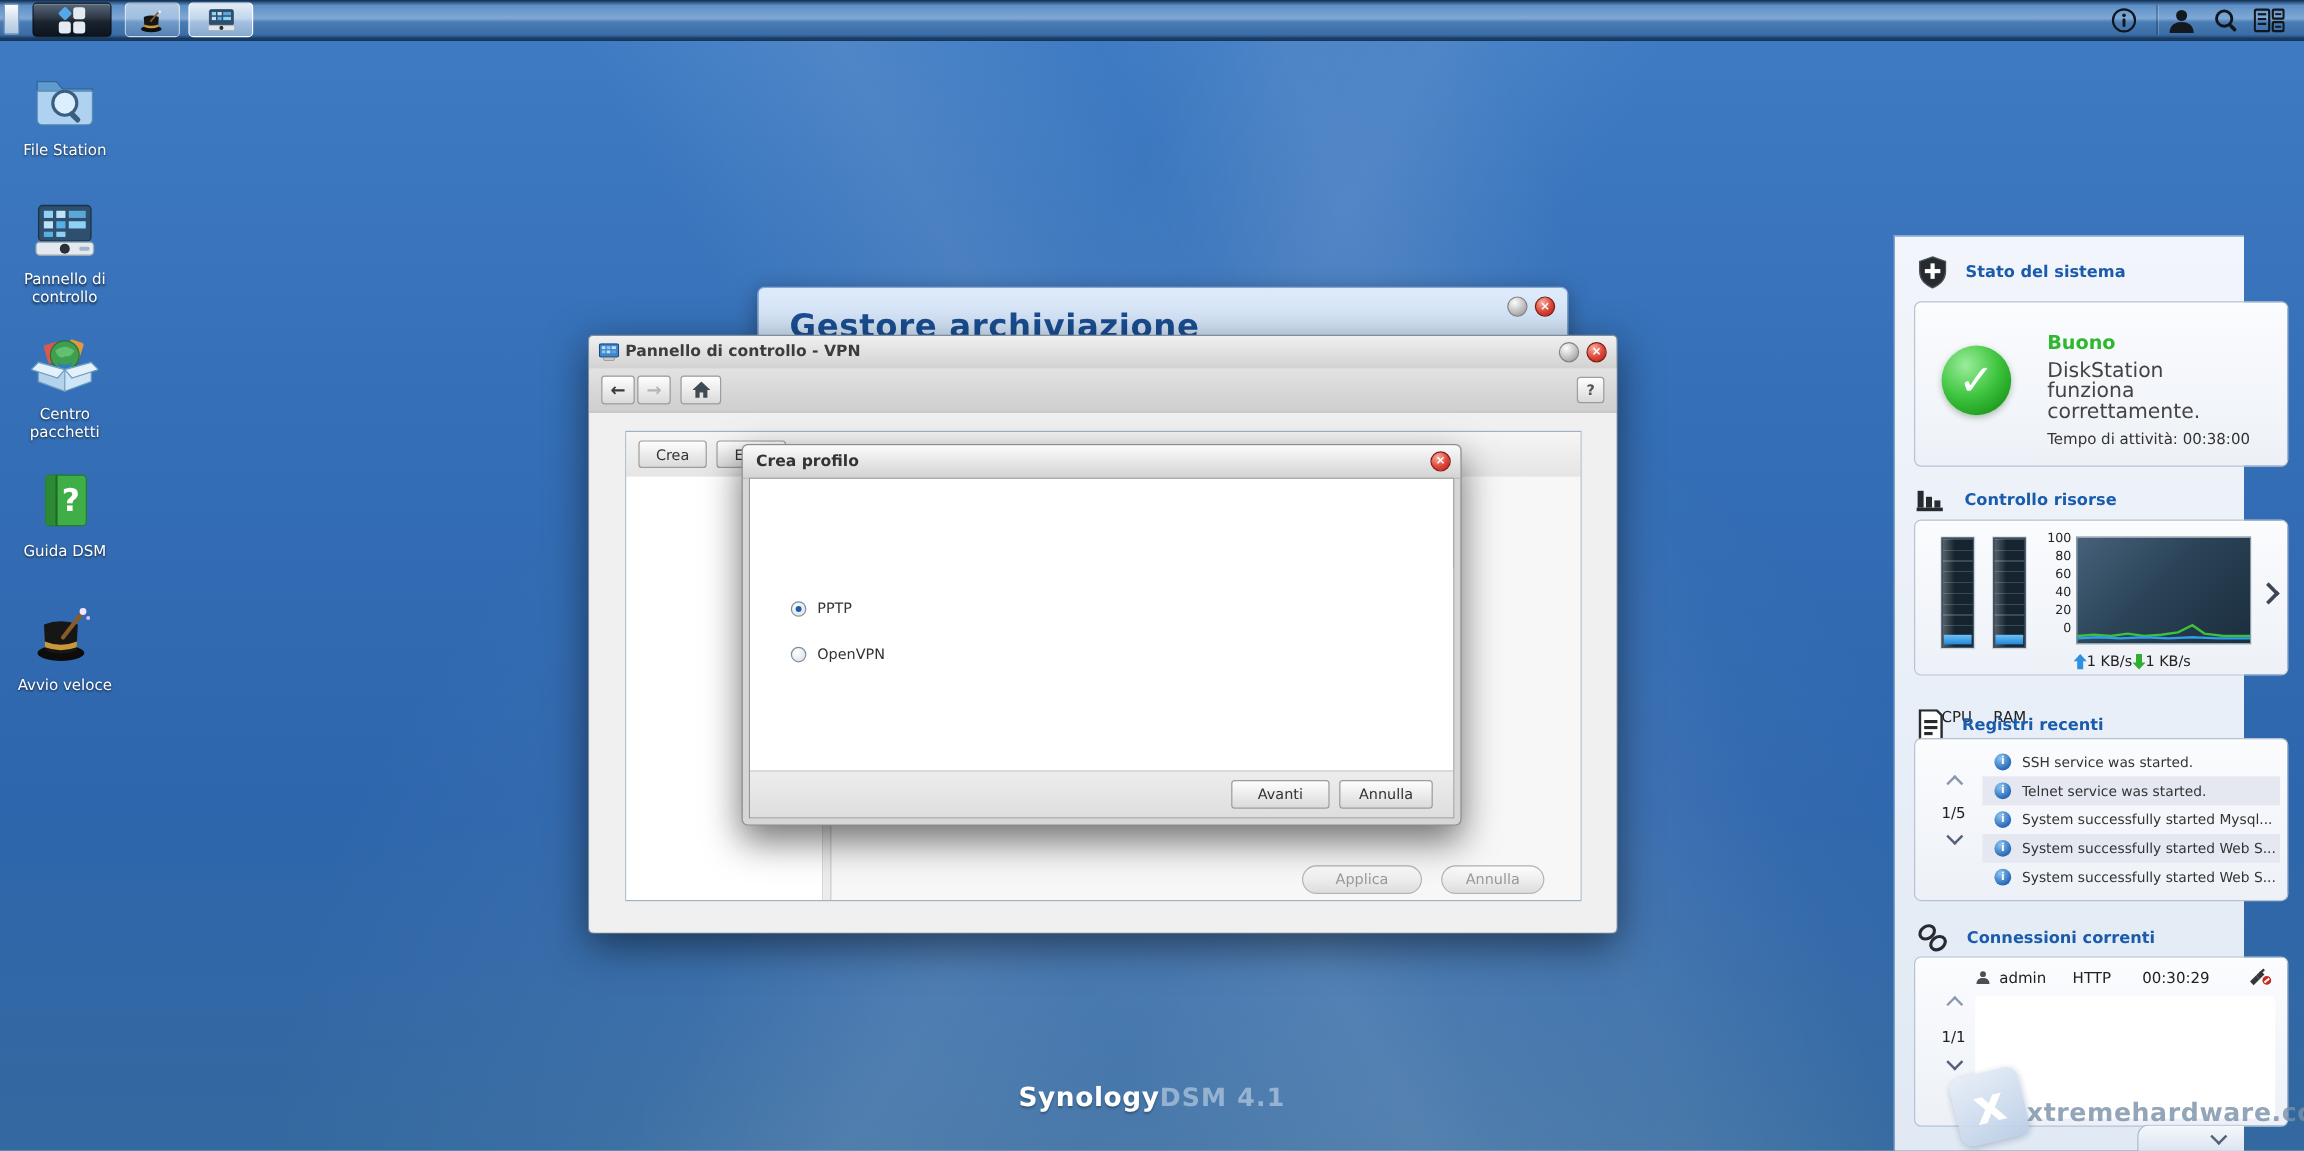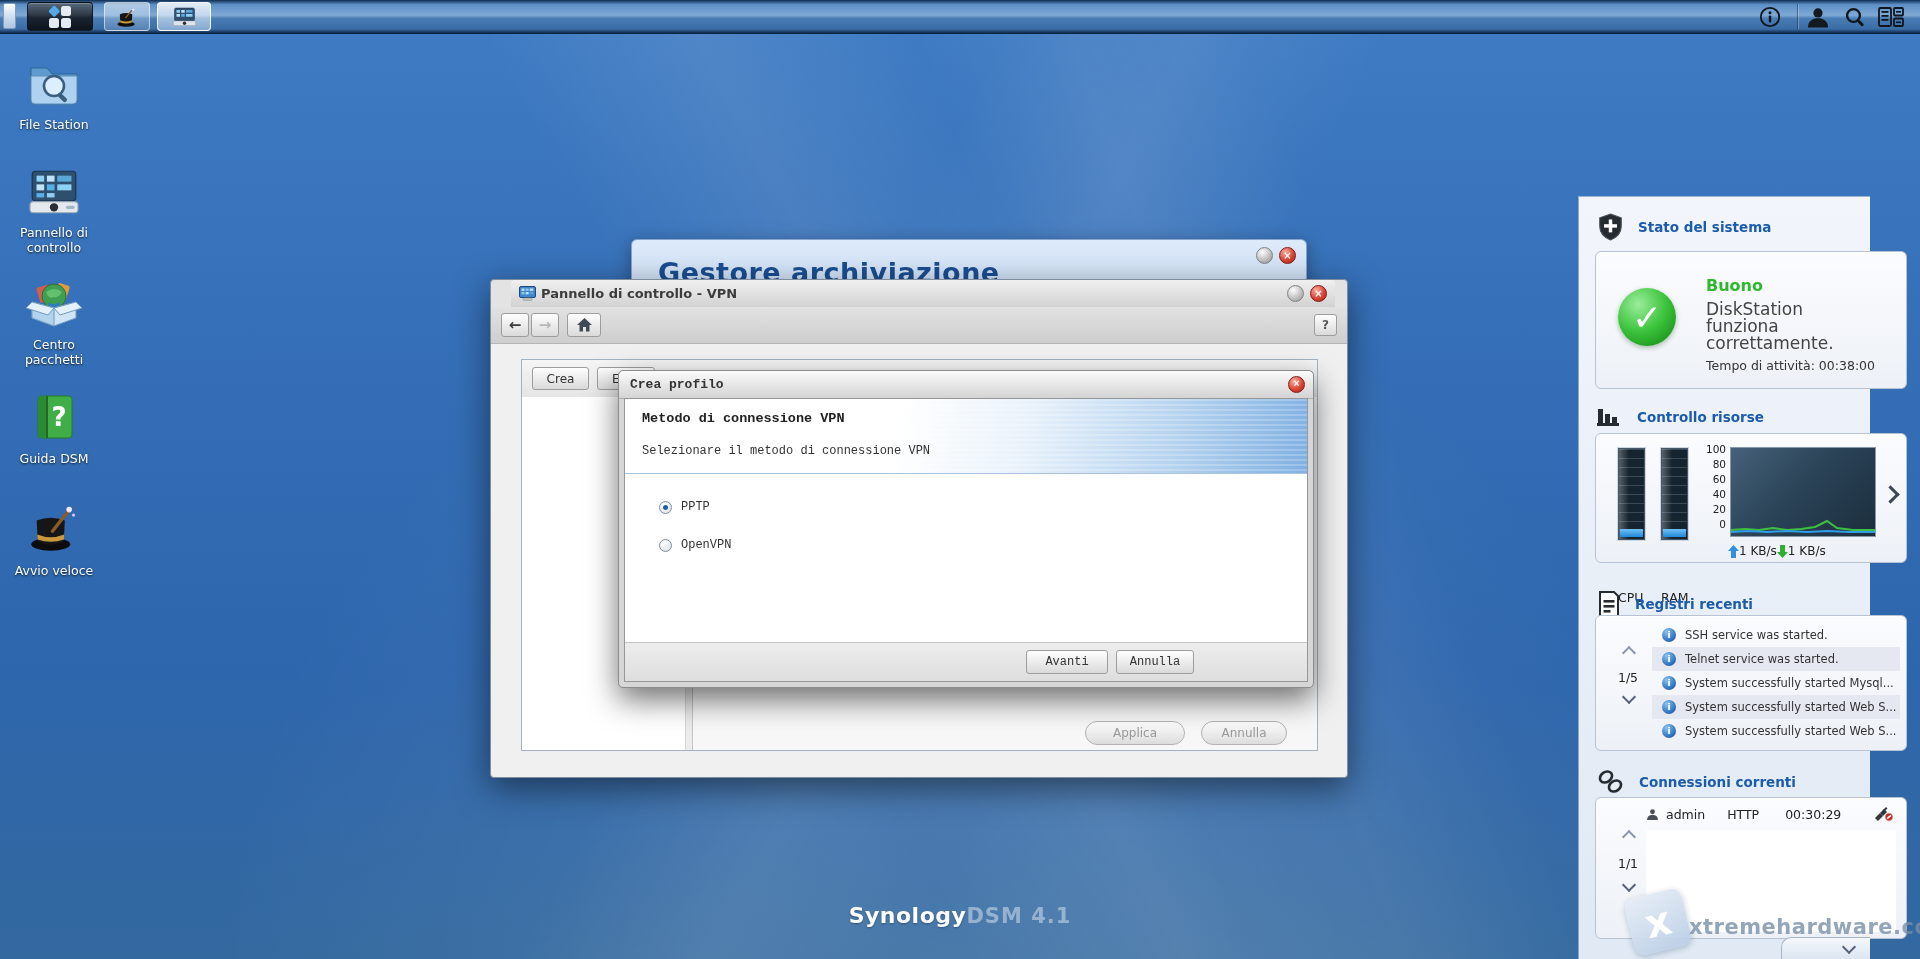--- a/index.html
+++ b/index.html
@@ -31,33 +31,33 @@
   .sphere.min{background:radial-gradient(circle at 35% 28%,#fdfdfd,#c2c2c2 55%,#8f8f8f);border:1px solid #848484;}
   .sphere.close{background:radial-gradient(circle at 35% 28%,#f6b2a4,#dd4437 55%,#a82ա616);background:radial-gradient(circle at 35% 28%,#f6b2a4,#dd4437 55%,#a82616);border:1px solid #7e1d14;color:#fff;font-size:10px;font-weight:bold;line-height:1;}
   .btn{display:flex;align-items:center;justify-content:center;box-sizing:border-box;background:linear-gradient(180deg,#fefefe,#ececec 50%,#dadada);border:1px solid #9d9d9d;border-radius:3px;color:#333;font-size:12px;cursor:pointer;}
   .pill{border-radius:12px;color:#999;border-color:#b3b3b3;background:linear-gradient(180deg,#fdfdfd,#eee 50%,#dcdcdc);}
   
   .storage-win{position:absolute;left:631px;top:239px;width:674px;height:96px;z-index:10;background:linear-gradient(180deg,#ddeafa,#c3dbf4);border:1px solid #84a6cf;border-radius:6px 6px 0 0;box-shadow:0 4px 18px rgba(0,0,0,.35);}
   .storage-win h1{margin:0;position:absolute;left:26px;top:17px;font-size:27px;color:#1a4e93;letter-spacing:.5px;}
   .storage-ctrl{position:absolute;right:10px;top:7px;display:flex;gap:6px;}
   
   .vpn-win{position:absolute;left:490px;top:279px;width:858px;height:499px;z-index:20;background:#e3e3e3;border:1px solid #7e8e9e;border-radius:4px;box-shadow:0 10px 34px rgba(0,0,0,.5);box-sizing:border-box;}
-  .vpn-title{position:absolute;left:0;top:0;right:12px;height:27px;background:linear-gradient(180deg,#f0f0f0,#d2d2d2);border-radius:4px 4px 0 0;border-bottom:1px solid #bdbdbd;cursor:move;margin-left:20px;}
+  .vpn-title{position:absolute;left:0;top:0;right:0;height:27px;background:linear-gradient(180deg,#f0f0f0,#d2d2d2);border-radius:4px 4px 0 0;border-bottom:1px solid #bdbdbd;cursor:move;}
   .vpn-title .ttl{position:absolute;left:30px;top:6px;font-weight:bold;font-size:13px;color:#3c3c3c;}
   .vpn-ctrl{position:absolute;right:8px;top:5px;display:flex;gap:6px;}
   .vpn-tools{position:absolute;left:0;top:27px;right:0;height:36px;background:linear-gradient(180deg,#e2e2e2,#cecece);border-bottom:1px solid #b5b5b5;}
   .nav-btn{position:absolute;top:6px;width:28px;height:24px;font-size:15px;font-weight:bold;}
   .vpn-content{position:absolute;left:0;top:64px;right:0;bottom:0;background:#f0f0f0;border-radius:0 0 4px 4px;}
   .vpn-panel{position:absolute;left:30px;top:15px;width:797px;height:392px;background:#fff;border:1px solid #a4b2bf;box-sizing:border-box;}
   .panel-toolbar{position:absolute;left:0;top:0;right:0;height:37px;background:linear-gradient(180deg,#f5f5f5,#e5e5e5);border-bottom:1px solid #c9c9c9;}
   .panel-list{position:absolute;left:0;top:37px;bottom:0;width:163px;background:#fff;border-right:1px solid #d6d6d6;}
   .panel-split{position:absolute;left:164px;top:37px;bottom:0;width:6px;background:#ececec;border-right:1px solid #c4c4c4;cursor:col-resize;}
   .panel-form{position:absolute;left:171px;top:37px;right:0;bottom:0;background:#f7f7f7;}
   
-  .dlg{position:absolute;left:618px;top:370px;width:696px;height:318px;z-index:30;background:#d6d6d6;border:1px solid #8c8c8c;border-radius:5px;box-shadow:0 12px 30px rgba(0,0,0,.55);box-sizing:border-box;font-family:Liberation Mono, monospace;}
+  .dlg{position:absolute;left:618px;top:370px;width:600px;height:318px;z-index:30;background:#d6d6d6;border:1px solid #8c8c8c;border-radius:5px;box-shadow:0 12px 30px rgba(0,0,0,.55);box-sizing:border-box;}
   .dlg-title{position:absolute;left:0;top:0;right:0;height:27px;background:linear-gradient(180deg,#fbfbfb,#d3d3d3);border-radius:5px 5px 0 0;border-bottom:1px solid #b0b0b0;cursor:move;}
   .dlg-title .ttl{position:absolute;left:11px;top:6px;font-weight:bold;font-size:13px;color:#333;}
   .dlg-inner{position:absolute;left:5px;right:5px;top:27px;bottom:5px;border:1px solid #979797;background:#fff;}
   .dlg-banner{position:absolute;left:0;top:0;right:0;height:74px;border-bottom:1px solid #aac4de;
      background:repeating-linear-gradient(180deg,rgba(255,255,255,.22) 0 2px,rgba(255,255,255,0) 2px 5px),
      linear-gradient(100deg,#ffffff 0%,#ffffff 40%,#e9f2fb 58%,#b6d3ef 80%,#7fb0e2 100%);}
   .dlg-banner h2{margin:0;position:absolute;left:17px;top:12px;font-size:13.5px;color:#222;}
   .dlg-banner p{margin:0;position:absolute;left:17px;top:45px;font-size:12px;color:#333;}
   .dlg-body{position:absolute;left:0;top:75px;right:0;bottom:38px;background:#fff;}
   .radio-row{position:absolute;left:34px;display:flex;align-items:center;gap:9px;cursor:pointer;}
@@ -91,21 +91,21 @@
   .logrow{display:flex;align-items:center;gap:9px;height:24px;padding-left:10px;font-size:11.5px;color:#333;cursor:default;}
   .logrow.alt{background:#e5e8f1;}
   .info-ic{width:14px;height:14px;border-radius:50%;background:radial-gradient(circle at 35% 28%,#8cc4f2,#2a6ab8 70%);color:#fff;font-size:9px;font-weight:bold;display:flex;align-items:center;justify-content:center;flex:0 0 14px;}
   .conn-row{position:absolute;left:50px;top:8px;right:12px;display:flex;align-items:center;font-size:12.5px;color:#222;}
   .wm-text{position:absolute;left:110px;top:718px;font-size:21px;font-weight:bold;color:rgba(120,142,168,.8);letter-spacing:.5px;}
   .wm-tile{position:absolute;left:50px;top:696px;width:58px;height:58px;border-radius:10px;transform:rotate(-14deg);
     background:linear-gradient(160deg,#e7eef7,#b9cde5);box-shadow:0 2px 6px rgba(30,60,100,.3);
     color:#fff;font-size:40px;font-weight:bold;display:flex;align-items:center;justify-content:center;opacity:.92;}
   .collapse-tab{position:absolute;right:0;top:740px;width:88px;height:23px;background:linear-gradient(180deg,#f5f8fc,#d9e3ef);border:1px solid #a8b6ca;border-right:none;border-radius:10px 0 0 0;cursor:pointer;}
   
-  .branding{position:absolute;left:50%;top:903px;transform:translateX(-50%);display:flex;align-items:flex-end;gap:0;z-index:4;}
+  .branding{position:absolute;left:50%;top:903px;transform:translateX(-50%);display:flex;align-items:flex-start;gap:0;z-index:4;}
   .branding .b1{font-size:22px;font-weight:bold;color:#fff;letter-spacing:.5px;text-shadow:0 1px 2px rgba(0,0,0,.3);}
   .branding .b2{font-size:21px;font-weight:bold;color:rgba(210,224,238,.55);letter-spacing:1px;}
 </style>
 </head>
 <body>
 
 <div id="screen">
 
   <div class="storage-win">
     <h1>Gestore archiviazione</h1>
@@ -158,24 +158,20 @@
       </div>
     </div>
   </div>
 
   <div class="dlg">
     <div class="dlg-title">
       <span class="ttl">Crea profilo</span>
       <div class="sphere close" style="position:absolute;right:8px;top:5px">×</div>
     </div>
     <div class="dlg-inner">
-      <div class="dlg-banner">
-        <h2>Metodo di connessione VPN</h2>
-        <p>Selezionare il metodo di connessione VPN</p>
-      </div>
       <div class="dlg-body">
         <div class="radio-row" style="top:26px">
           <span class="radio sel"></span>
           <span>PPTP</span>
         </div>
         <div class="radio-row" style="top:64px">
           <span class="radio"></span>
           <span>OpenVPN</span>
         </div>
       </div>

